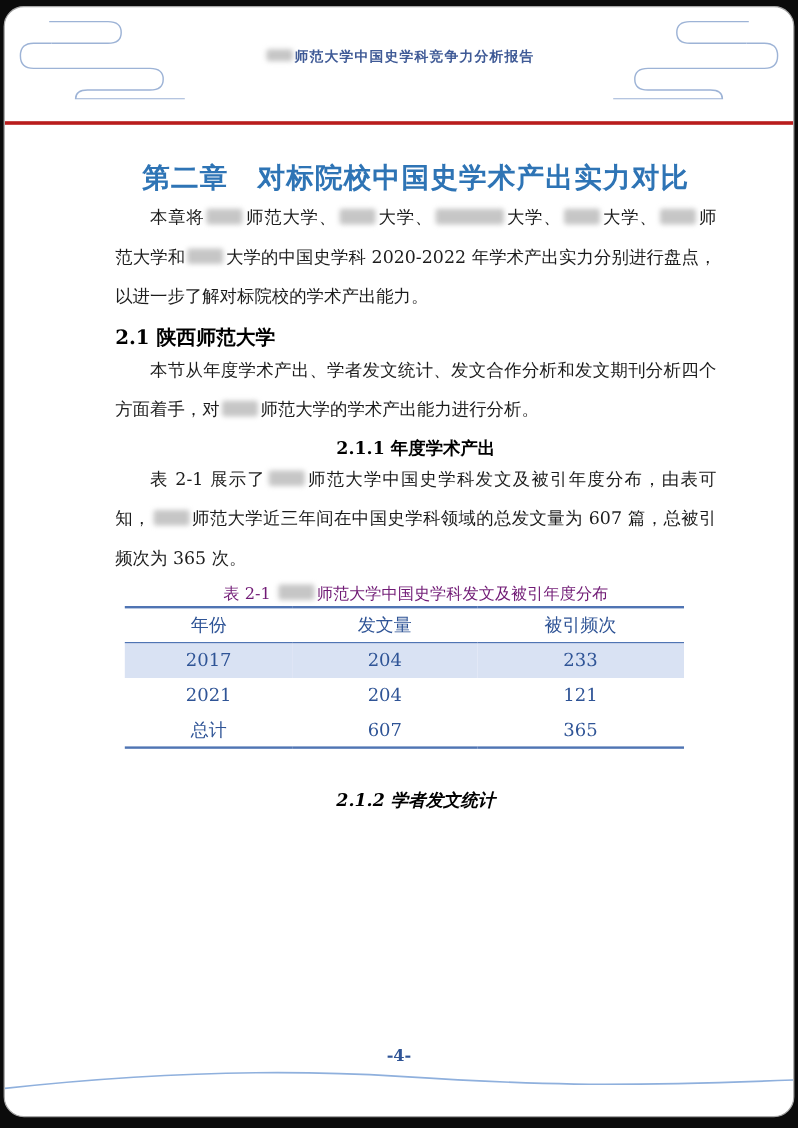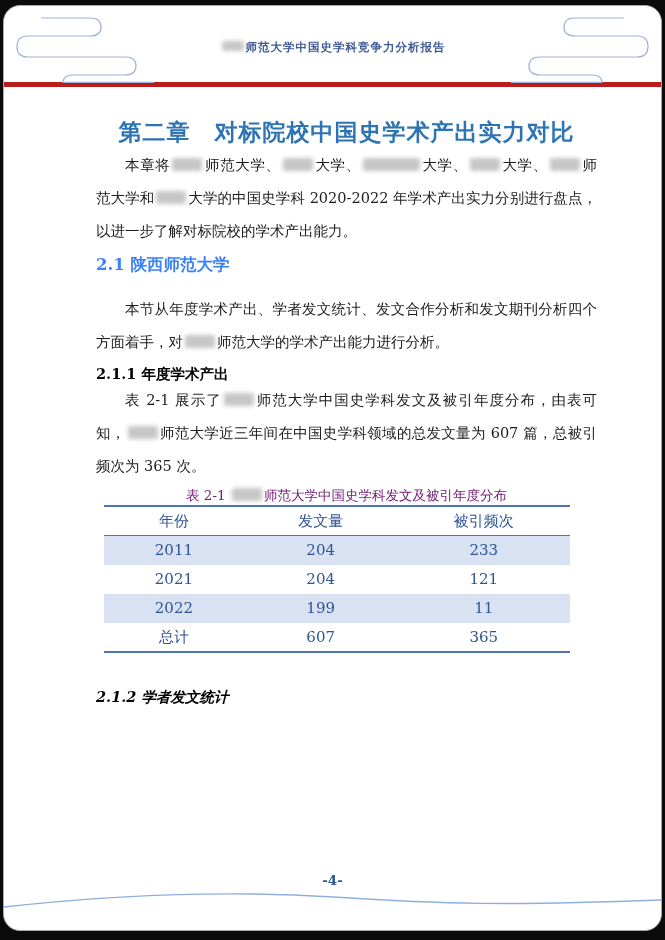--- a/index.html
+++ b/index.html
@@ -14,22 +14,22 @@
   .page {
     position: absolute; left: 3px; right: 3px; top: 5px; bottom: 9px;
     background: #ffffff;
     border: 1px solid #a8a8a8;
     border-radius: 17px;
     overflow: hidden;
   }
   
   .header {
     position: relative;
-    height: 81px;
-    border-bottom: 5px solid #b91c1c;
+    height: 98px;
+    border-bottom: 3px solid #b91c1c;
   }
   .report-title {
     text-align: center;
     padding-top: 34px;
     font-size: 11.5px;
     font-weight: bold;
     color: #3f5a96;
     letter-spacing: 1px;
   }
   .cloud { position: absolute; top: 7px; }
@@ -50,27 +50,27 @@
   p.body {
     font-size: 14.5px;
     line-height: 33px;
     color: #1c1c1c;
     text-align: justify;
     text-indent: 2em;
     margin: 0;
   }
   .p-intro { margin-top: 37px; }
   h2.sec {
-    font-size: 16.5px; color: #3b82f6;
-    margin: 6px 0 17px; line-height: 22px; font-weight: bold;
+    font-size: 16.5px; color: #000000;
+    margin: 6px 0 0; line-height: 22px; font-weight: bold;
   }
   .p-21 { margin-top: 26px; }
   h3.subsec {
     font-size: 14.5px; color: #000;
-    margin: 5px 0 0; line-height: 20px; font-weight: bold;
+    margin: 5px 0 0; line-height: 20px; font-weight: bold; text-align: center;
   }
   .p-211 { margin-top: 26px; }
   .table-caption {
     margin: 3px 0 0;
     text-align: center;
     text-indent: 0;
     font-size: 13.5px;
     color: #701a75;
     line-height: 18px;
   }
@@ -168,33 +168,28 @@
         </colgroup>
       <thead>
         <tr>
           <th>年份</th>
           <th>发文量</th>
           <th>被引频次</th>
         </tr>
       </thead>
       <tbody>
         <tr class="striped">
-          <td>2011</td>
+          <td>2017</td>
           <td>204</td>
           <td>233</td>
         </tr>
         <tr>
           <td>2021</td>
           <td>204</td>
           <td>121</td>
-        </tr>
-        <tr class="striped">
-          <td>2022</td>
-          <td>199</td>
-          <td>11</td>
         </tr>
         <tr>
           <td>总计</td>
           <td>607</td>
           <td>365</td>
         </tr>
       </tbody>
     </table>
 
     <h3 class="subsec subsec-2">2.1.2 学者发文统计</h3>

